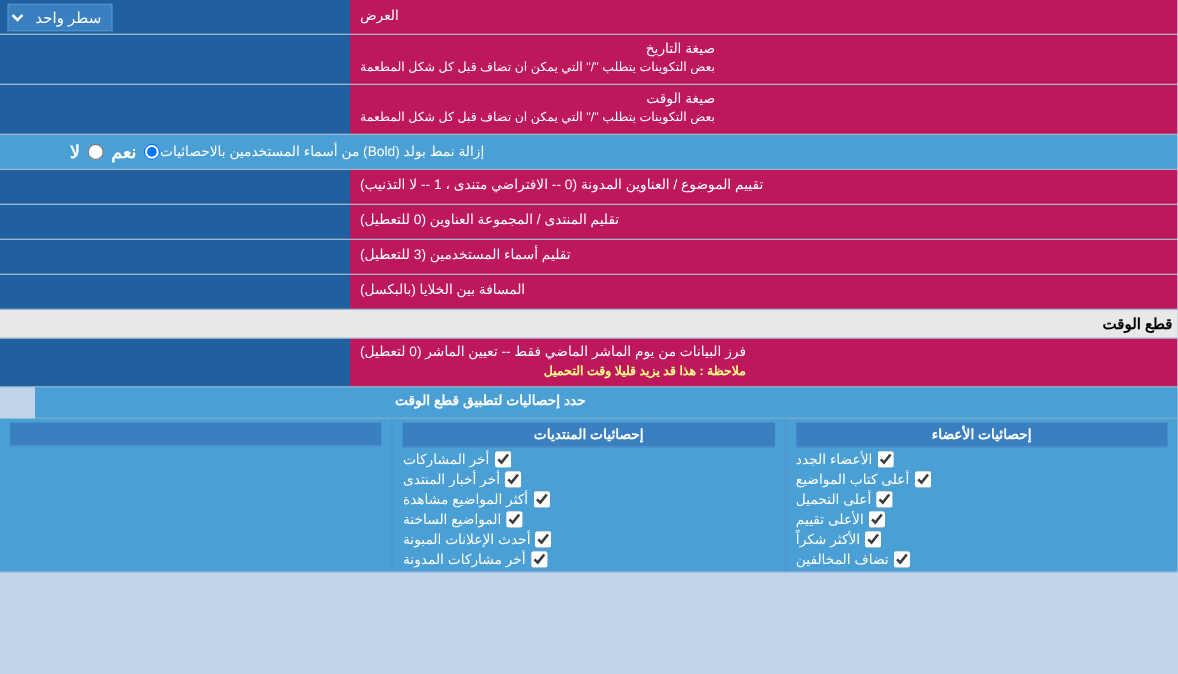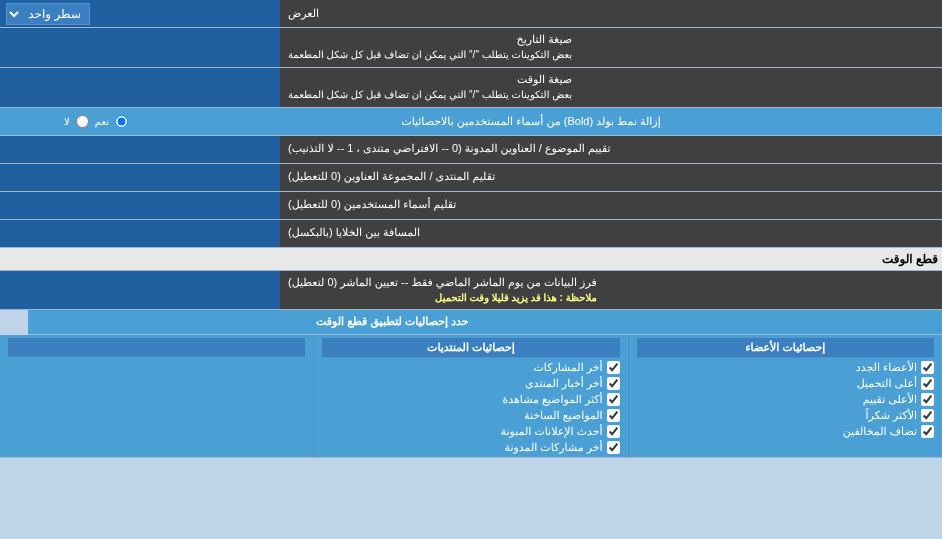--- a/index.html
+++ b/index.html
@@ -13,21 +13,21 @@
       width: 942px;
       background: #c0d4e8;
     }
     .row {
       display: flex;
       align-items: stretch;
       border-bottom: 1px solid #a0b8cc;
       min-height: 28px;
     }
     .row-label {
-      background: #404040;
+      background: #be185d;
       color: #fff;
       text-align: right;
       padding: 4px 8px;
       flex: 1;
       display: flex;
       align-items: center;
       justify-content: flex-end;
       font-size: 11px;
       line-height: 1.4;
     }
@@ -71,34 +71,35 @@
       display: flex;
       align-items: center;
       background: #4a9fd4;
       color: #fff;
       padding: 4px 8px;
       border-bottom: 1px solid #a0b8cc;
       min-height: 28px;
     }
     .radio-row .label-part {
       flex: 1;
-      text-align: center;
+      text-align: left;
       font-size: 11px;
     }
     .radio-part {
       display: flex;
       align-items: center;
       gap: 6px;
       direction: rtl;
       min-width: 120px;
     }
     .radio-part label {
       color: #fff;
-      font-size: 10px;
+      font-size: 14px;
       cursor: pointer;
+      font-weight: bold;
     }
     .checkbox-columns-row {
       display: flex;
       background: #4a9fd4;
       border-bottom: 1px solid #a0b8cc;
     }
     .checkbox-col {
       flex: 1;
       padding: 3px 8px;
       display: flex;
@@ -116,20 +117,21 @@
     .checkbox-col-left {
       background: #4a9fd4;
     }
     .checkbox-item {
       display: flex;
       align-items: center;
       gap: 4px;
       color: #fff;
       font-size: 11px;
       direction: rtl;
+      justify-content: flex-end;
     }
     .checkbox-item input[type="checkbox"] {
       accent-color: #fff;
       width: 13px;
       height: 13px;
     }
     .col-header-text {
       color: #fff;
       font-weight: bold;
       font-size: 11px;
@@ -192,21 +194,21 @@
   </div>
 
   <div class="row">
     <div class="row-label">تقليم المنتدى / المجموعة العناوين (0 للتعطيل)</div>
     <div class="row-input">
       <input type="text" style="">
     </div>
   </div>
 
   <div class="row">
-    <div class="row-label">تقليم أسماء المستخدمين (0 للتعطيل)</div>
+    <div class="row-label">تقليم أسماء المستخدمين (3 للتعطيل)</div>
     <div class="row-input">
       <input type="text" style="">
     </div>
   </div>
 
   <div class="row">
     <div class="row-label">المسافة بين الخلايا (بالبكسل)</div>
     <div class="row-input">
       <input type="text" style="">
     </div>
@@ -231,20 +233,24 @@
   <div class="checkbox-columns-row">
 
     <div class="checkbox-col checkbox-col-right" style="flex:1;">
       <div class="col-header-text">إحصائيات الأعضاء</div>
       <div class="checkbox-item">
         <input type="checkbox" checked="" style="">
         <span>الأعضاء الجدد</span>
       </div>
       <div class="checkbox-item">
         <input type="checkbox" checked="" style="">
+        <span>أعلى كتاب المواضيع</span>
+      </div>
+      <div class="checkbox-item">
+        <input type="checkbox" checked="" style="">
         <span>أعلى التحميل</span>
       </div>
       <div class="checkbox-item">
         <input type="checkbox" checked="" style="">
         <span>الأعلى تقييم</span>
       </div>
       <div class="checkbox-item">
         <input type="checkbox" checked="" style="">
         <span>الأكثر شكراً</span>
       </div>

